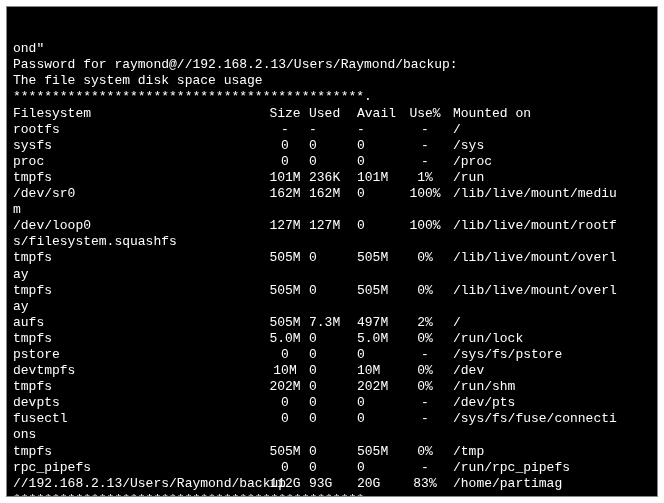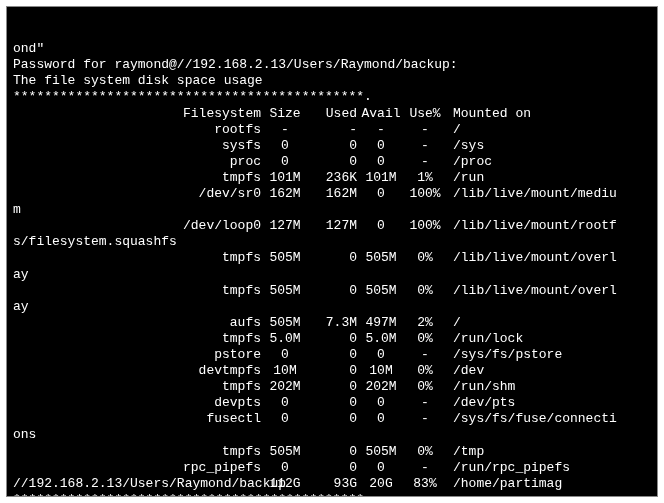--- a/index.html
+++ b/index.html
@@ -15,24 +15,24 @@
     color: #fff;
     font-size: 13px;
     line-height: 16.1px;
     padding: 2px 6px;
     overflow: hidden;
     white-space: pre;
     border: 1px solid #888;
   }
   .line { display: block; white-space: pre; }
   .row { display: flex; }
-  .fs   { width: 248px; text-align: right;  overflow: visible; }
+  .fs   { width: 248px; text-align: left;  overflow: visible; }
   .sz   { width: 48px;  text-align: center; }
-  .usd  { width: 48px;  text-align: right; }
-  .avl  { width: 48px;  text-align: center; }
+  .usd  { width: 48px;  text-align: left; }
+  .avl  { width: 48px;  text-align: left; }
   .pct  { width: 40px;  text-align: center; }
   .mnt  { padding-left: 8px; text-align: right; flex: 0 0 auto; overflow: visible; }
   .wrapline { display: block; }
 </style>
 </head>
 <body>
 
 <div class="terminal">
   <div id="out"><div class="line">ond"</div><div class="line">Password for raymond@//192.168.2.13/Users/Raymond/backup:</div><div class="line">The file system disk space usage</div><div class="line">*********************************************.</div><div class="row"><span class="fs">Filesystem</span><span class="sz">Size</span><span class="usd">Used</span><span class="avl">Avail</span><span class="pct">Use%</span><span class="mnt">Mounted on</span></div><div class="row"><span class="fs">rootfs</span><span class="sz">-</span><span class="usd">-</span><span class="avl">-</span><span class="pct">-</span><span class="mnt">/</span></div><div class="row"><span class="fs">sysfs</span><span class="sz">0</span><span class="usd">0</span><span class="avl">0</span><span class="pct">-</span><span class="mnt">/sys</span></div><div class="row"><span class="fs">proc</span><span class="sz">0</span><span class="usd">0</span><span class="avl">0</span><span class="pct">-</span><span class="mnt">/proc</span></div><div class="row"><span class="fs">tmpfs</span><span class="sz">101M</span><span class="usd">236K</span><span class="avl">101M</span><span class="pct">1%</span><span class="mnt">/run</span></div><div class="row"><span class="fs">/dev/sr0</span><span class="sz">162M</span><span class="usd">162M</span><span class="avl">0</span><span class="pct">100%</span><span class="mnt">/lib/live/mount/mediu</span></div><div class="wrapline">m</div><div class="row"><span class="fs">/dev/loop0</span><span class="sz">127M</span><span class="usd">127M</span><span class="avl">0</span><span class="pct">100%</span><span class="mnt">/lib/live/mount/rootf</span></div><div class="wrapline">s/filesystem.squashfs</div><div class="row"><span class="fs">tmpfs</span><span class="sz">505M</span><span class="usd">0</span><span class="avl">505M</span><span class="pct">0%</span><span class="mnt">/lib/live/mount/overl</span></div><div class="wrapline">ay</div><div class="row"><span class="fs">tmpfs</span><span class="sz">505M</span><span class="usd">0</span><span class="avl">505M</span><span class="pct">0%</span><span class="mnt">/lib/live/mount/overl</span></div><div class="wrapline">ay</div><div class="row"><span class="fs">aufs</span><span class="sz">505M</span><span class="usd">7.3M</span><span class="avl">497M</span><span class="pct">2%</span><span class="mnt">/</span></div><div class="row"><span class="fs">tmpfs</span><span class="sz">5.0M</span><span class="usd">0</span><span class="avl">5.0M</span><span class="pct">0%</span><span class="mnt">/run/lock</span></div><div class="row"><span class="fs">pstore</span><span class="sz">0</span><span class="usd">0</span><span class="avl">0</span><span class="pct">-</span><span class="mnt">/sys/fs/pstore</span></div><div class="row"><span class="fs">devtmpfs</span><span class="sz">10M</span><span class="usd">0</span><span class="avl">10M</span><span class="pct">0%</span><span class="mnt">/dev</span></div><div class="row"><span class="fs">tmpfs</span><span class="sz">202M</span><span class="usd">0</span><span class="avl">202M</span><span class="pct">0%</span><span class="mnt">/run/shm</span></div><div class="row"><span class="fs">devpts</span><span class="sz">0</span><span class="usd">0</span><span class="avl">0</span><span class="pct">-</span><span class="mnt">/dev/pts</span></div><div class="row"><span class="fs">fusectl</span><span class="sz">0</span><span class="usd">0</span><span class="avl">0</span><span class="pct">-</span><span class="mnt">/sys/fs/fuse/connecti</span></div><div class="wrapline">ons</div><div class="row"><span class="fs">tmpfs</span><span class="sz">505M</span><span class="usd">0</span><span class="avl">505M</span><span class="pct">0%</span><span class="mnt">/tmp</span></div><div class="row"><span class="fs">rpc_pipefs</span><span class="sz">0</span><span class="usd">0</span><span class="avl">0</span><span class="pct">-</span><span class="mnt">/run/rpc_pipefs</span></div><div class="row"><span class="" style="width: 248px; text-align: left; overflow: visible; white-space: nowrap;">//192.168.2.13/Users/Raymond/backup</span><span class="sz">112G</span><span class="usd">93G</span><span class="avl">20G</span><span class="pct">83%</span><span class="mnt">/home/partimag</span></div><div class="line">*********************************************.</div></div>
 </div>

